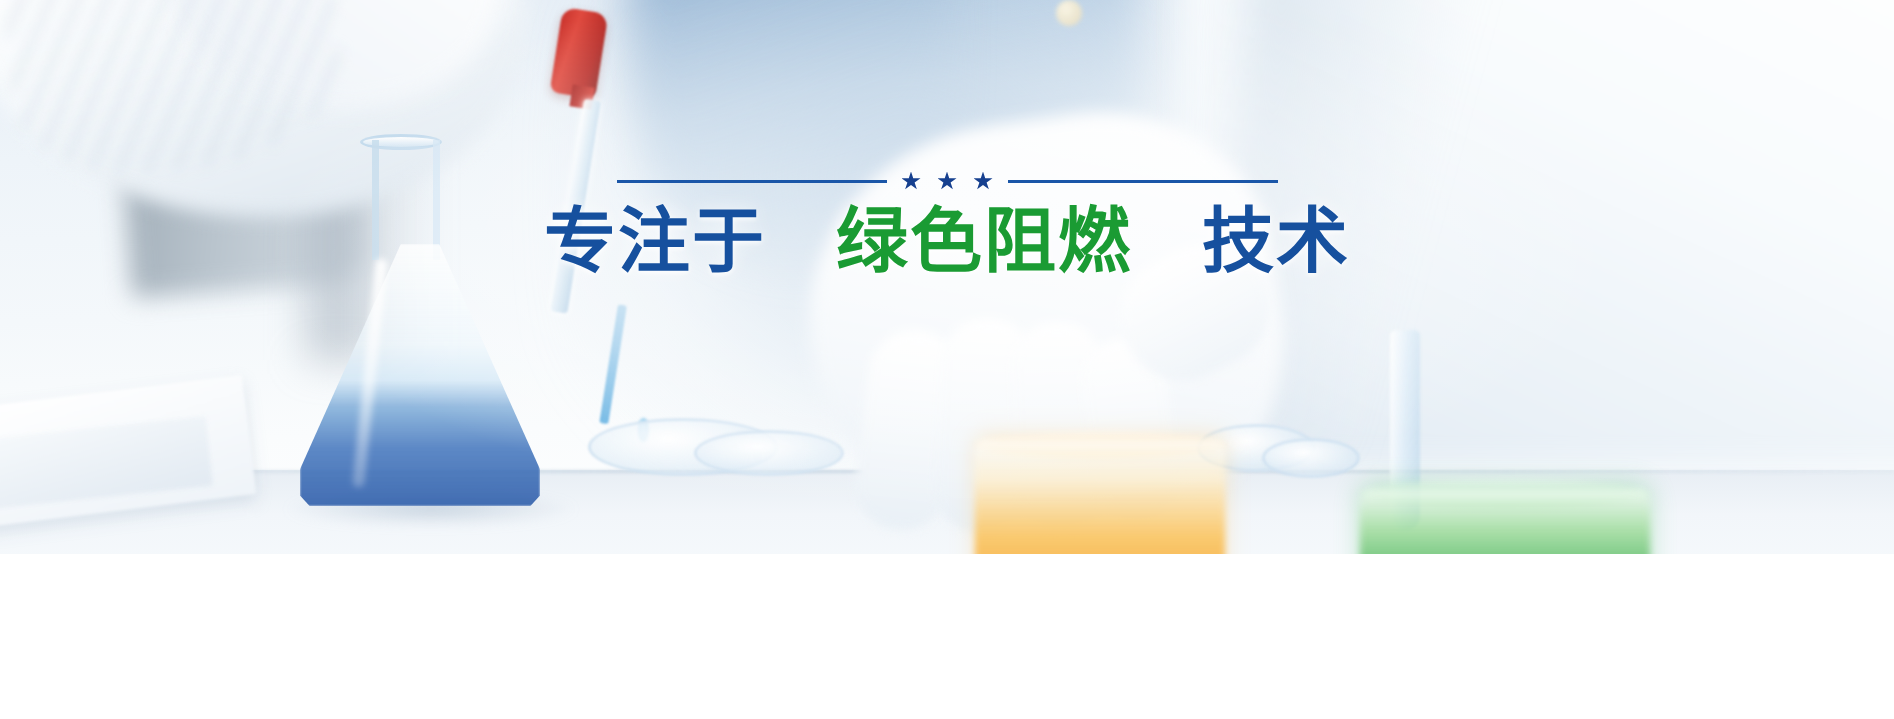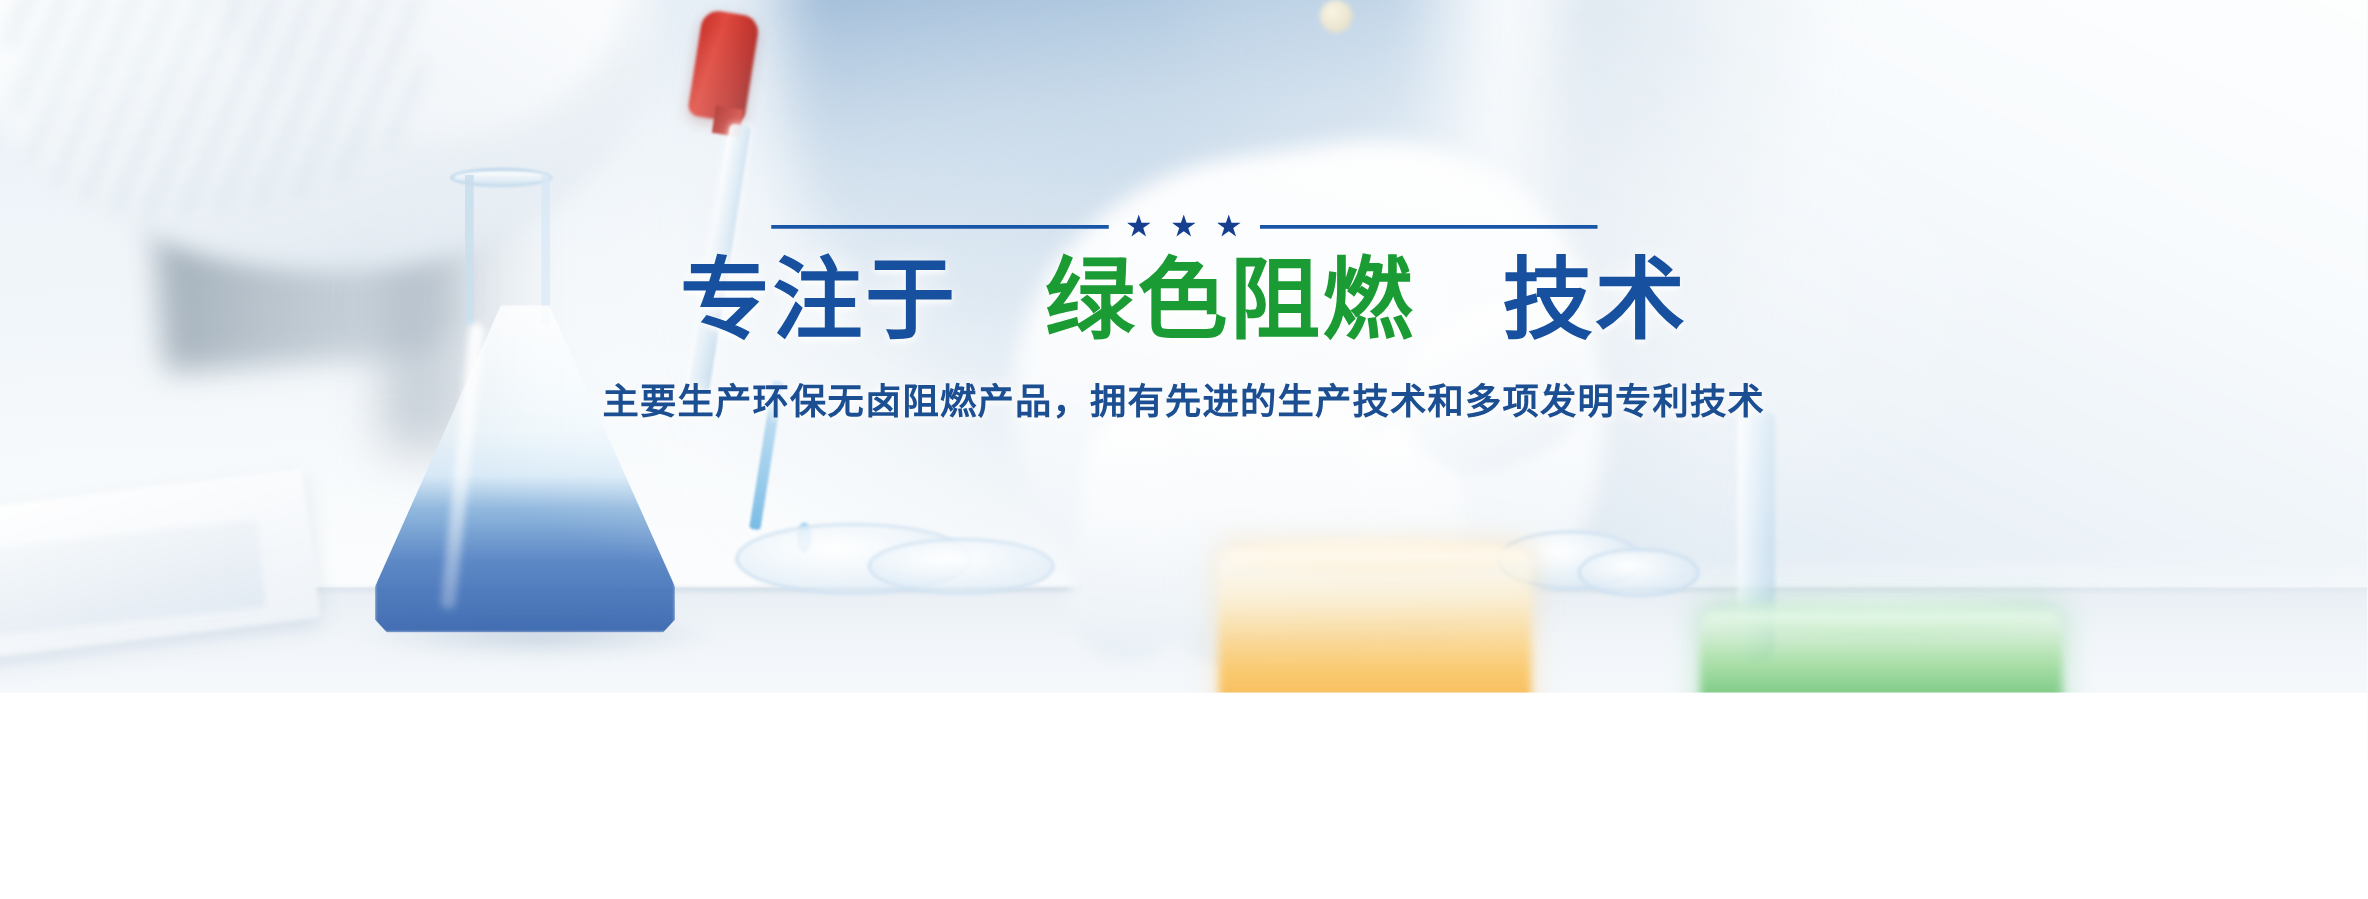--- a/index.html
+++ b/index.html
@@ -407,16 +407,15 @@
 
     <h1 class="headline">
       <span class="hl-blue">专注于</span>
       <span class="hl-gap"></span>
       <span class="hl-green">绿色阻燃</span>
       <span class="hl-gap"></span>
       <span class="hl-blue">技术</span>
     </h1>
 
 
-    <div class="desc">主要生产环保无卤阻燃产品，拥有先进的生产技术和多项发明专利技术</div>
 
   </div>
 </div>
 
 </body></html>

